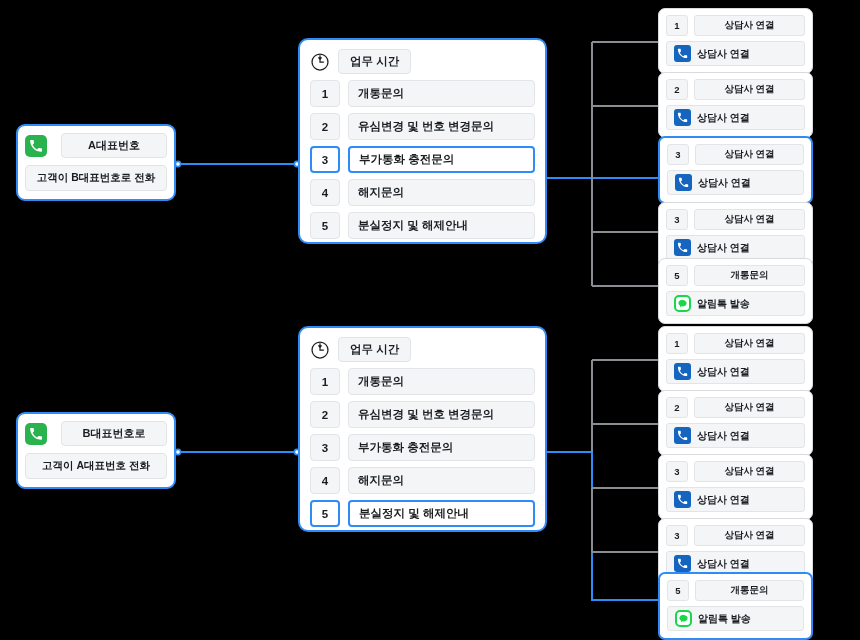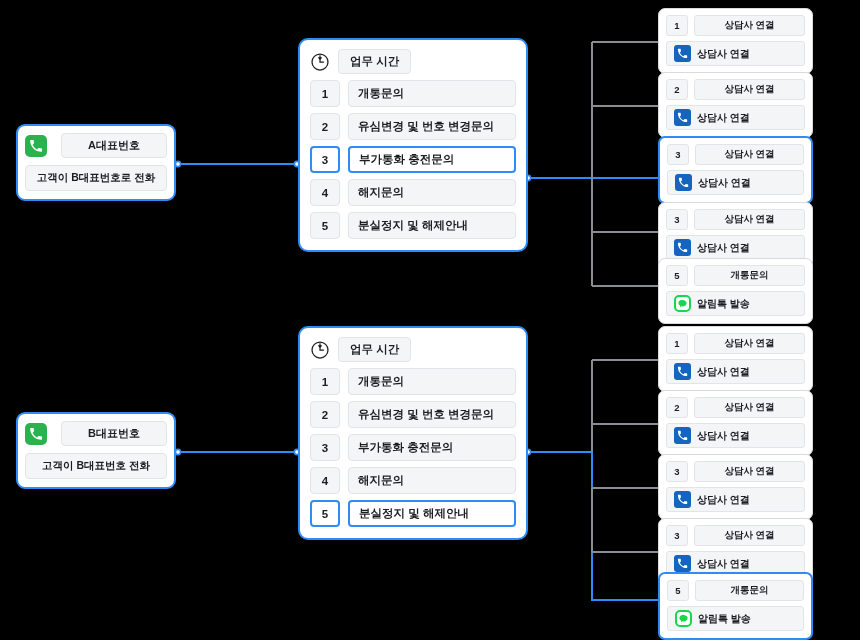--- a/index.html
+++ b/index.html
@@ -64,26 +64,26 @@
     text-align: center;
     font-size: 10.5px;
     font-weight: bold;
     color: #1b1d21;
     padding: 5px 2px;
   }
 
   
   .menu-panel {
     position: absolute;
-    width: 230px;
+    width: 249px;
     background: #ffffff;
     border: 2px solid #2f8bf5;
     border-radius: 10px;
     box-sizing: border-box;
-    padding: 9px 10px 11px 10px;
+    padding: 9px 10px 3px 10px;
   }
   .menu-head {
     display: flex;
     align-items: center;
     gap: 8px;
     margin-bottom: 6px;
   }
   .menu-head-label {
     background: #f4f5f7;
     border: 1px solid #e2e4e8;
@@ -374,23 +374,23 @@
           <span class="card-action-label">알림톡 발송</span>
         </div>
       </div>
       <div class="entry-node" style="left:16px;top:412px;">
         <div class="entry-head">
           <span class="icon-phone-green">
             <svg width="14" height="14" viewBox="0 0 24 24" aria-hidden="true">
               <path fill="#ffffff" d="M6.6 10.8c1.6 3.1 4.2 5.6 7.3 7.2l2.4-2.4c.3-.3.7-.4 1.1-.3 1.2.4 2.5.6 3.8.6.6 0 1 .4 1 1V21c0 .6-.4 1-1 1C10.7 22 2 13.3 2 2.6c0-.6.4-1 1-1h4.1c.6 0 1 .4 1 1 0 1.3.2 2.6.6 3.8.1.4 0 .8-.3 1.1l-2.8 3.3z"></path>
             </svg>
           </span>
-          <div class="entry-title">B대표번호</div>
-        </div>
-        <div class="entry-sub">고객이 B대표번호 전화</div>
+          <div class="entry-title">B대표번호로</div>
+        </div>
+        <div class="entry-sub">고객이 A대표번호 전화</div>
       </div>
       <div class="menu-panel" style="left:298px;top:326px;">
         <div class="menu-head">
           <span style="display:flex">
             <svg class="icon-clock" viewBox="0 0 24 24" aria-hidden="true">
               <circle cx="12" cy="12" r="9.6" fill="#ffffff" stroke="#1b1d21" stroke-width="1.5"></circle>
               <path d="M12 6.3 V12 H16.2" stroke="#1b1d21" stroke-width="1.5" fill="none" stroke-linecap="round"></path>
               <path d="M12 4.2 L12 8.2 M10.4 6.9 L12 8.6 L13.6 6.9" stroke="#1b1d21" stroke-width="1.4" fill="none" stroke-linecap="round" stroke-linejoin="round"></path>
             </svg>
           </span>

